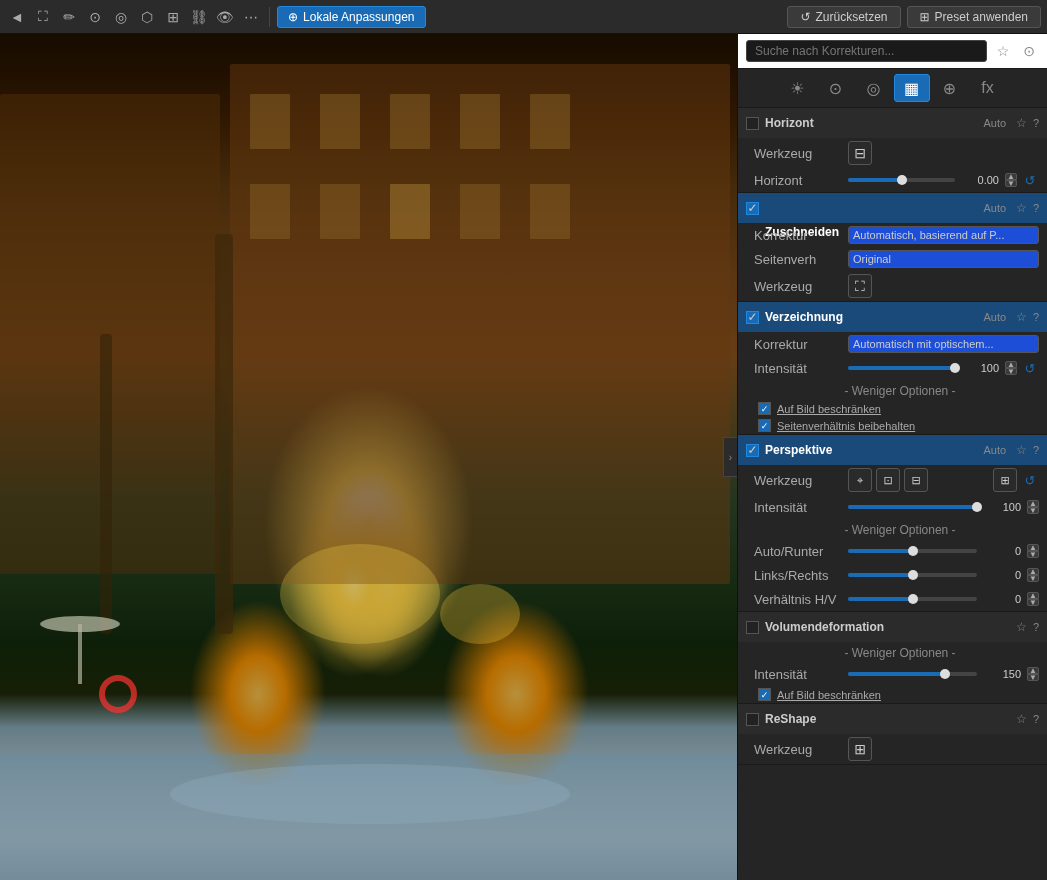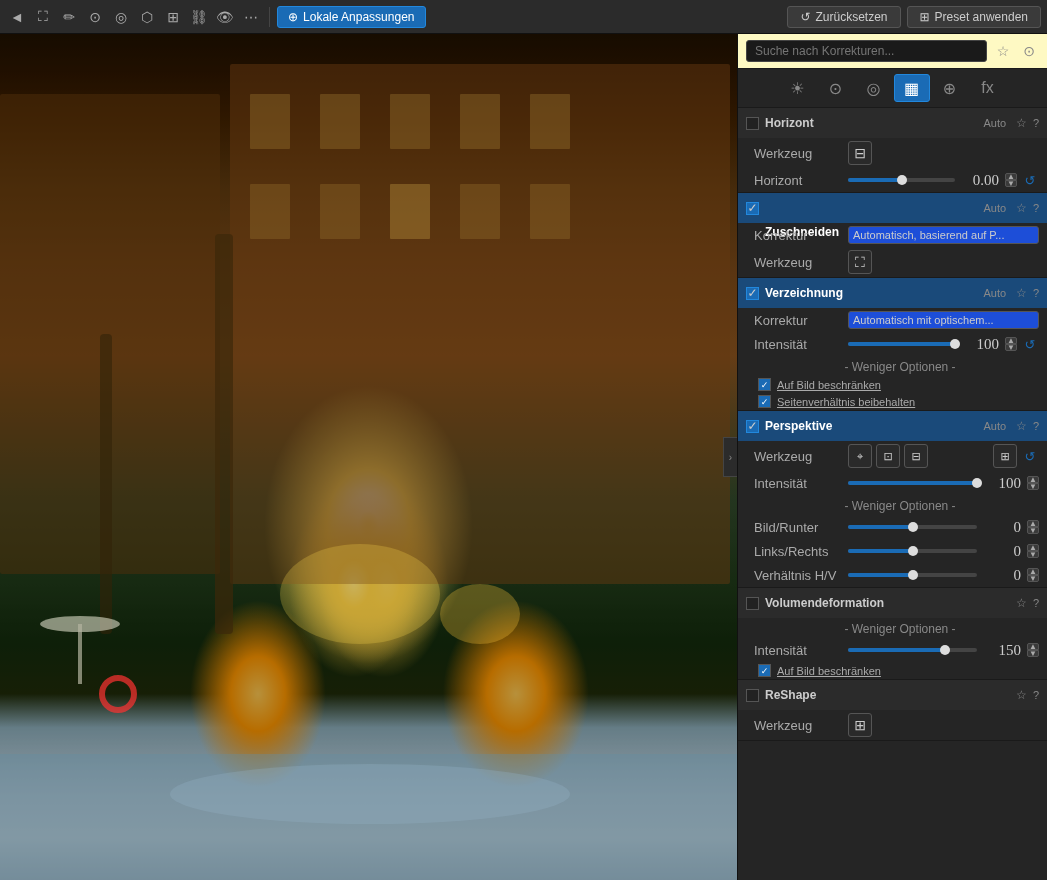--- a/index.html
+++ b/index.html
@@ -132,21 +132,21 @@
       overflow-y: auto;
       flex-shrink: 0;
     }
     .right-panel::-webkit-scrollbar { width: 6px; }
     .right-panel::-webkit-scrollbar-track { background: #1e1e1e; }
     .right-panel::-webkit-scrollbar-thumb { background: #444; border-radius: 3px; }
 
     
     .search-bar {
       padding: 6px 8px;
-      background: #fef9c3;
+      background: #ffffff;
       border-bottom: 1px solid #1a1a1a;
       display: flex; align-items: center; gap: 6px;
     }
     .search-input {
       flex: 1;
       background: #1a1a1a;
       border: 1px solid #444;
       border-radius: 3px;
       color: #888;
       font-size: 12px;
@@ -269,22 +269,21 @@
       border-radius: 50%;
       position: absolute;
       top: 50%;
       transform: translateY(-50%);
       cursor: pointer;
     }
     .param-value {
       width: 40px;
       text-align: right;
       color: #ccc;
-      font-size: 15px;
-      font-family: Liberation Serif, serif;
+      font-size: 11px;
     }
     .param-stepper {
       display: flex; flex-direction: column;
       margin-left: 2px;
     }
     .stepper-btn {
       width: 12px; height: 7px;
       background: #3a3a3a;
       border: 1px solid #555;
       color: #aaa;
@@ -494,20 +493,26 @@
         <span class="section-star">☆</span>
         <span class="section-help">?</span>
       </div>
       <div class="param-row">
         <span class="param-label">Korrektur</span>
         <select class="param-dropdown">
           <option>Automatisch, basierend auf P...</option>
         </select>
       </div>
       <div class="param-row">
+        <span class="param-label">Seitenverh</span>
+        <select class="param-dropdown">
+          <option>Original</option>
+        </select>
+      </div>
+      <div class="param-row">
         <span class="param-label">Werkzeug</span>
         <div class="tool-icon-btn">⛶</div>
       </div>
     </div>
 
     <div class="section">
       <div class="section-header active-blue" style="background:#1a4a7a;">
         <div class="section-checkbox checked">✓</div>
         <span class="section-title" style="color:#fff;">Verzeichnung</span>
         <span class="section-auto">Auto</span>
@@ -575,21 +580,21 @@
         </div>
         <span class="param-value">100</span>
         <div class="param-stepper">
           <div class="stepper-btn">▲</div>
           <div class="stepper-btn">▼</div>
         </div>
       </div>
       <div class="less-options">- Weniger Optionen -</div>
 
       <div class="param-row">
-        <span class="param-label">Bild/Runter</span>
+        <span class="param-label">Auto/Runter</span>
         <div class="param-slider-wrap">
           <div class="param-slider-track">
             <div class="param-slider-fill" style="width:50%"></div>
           </div>
           <div class="param-slider-thumb" style="left:calc(50% - 5px)"></div>
         </div>
         <span class="param-value">0</span>
         <div class="param-stepper">
           <div class="stepper-btn">▲</div>
           <div class="stepper-btn">▼</div>

